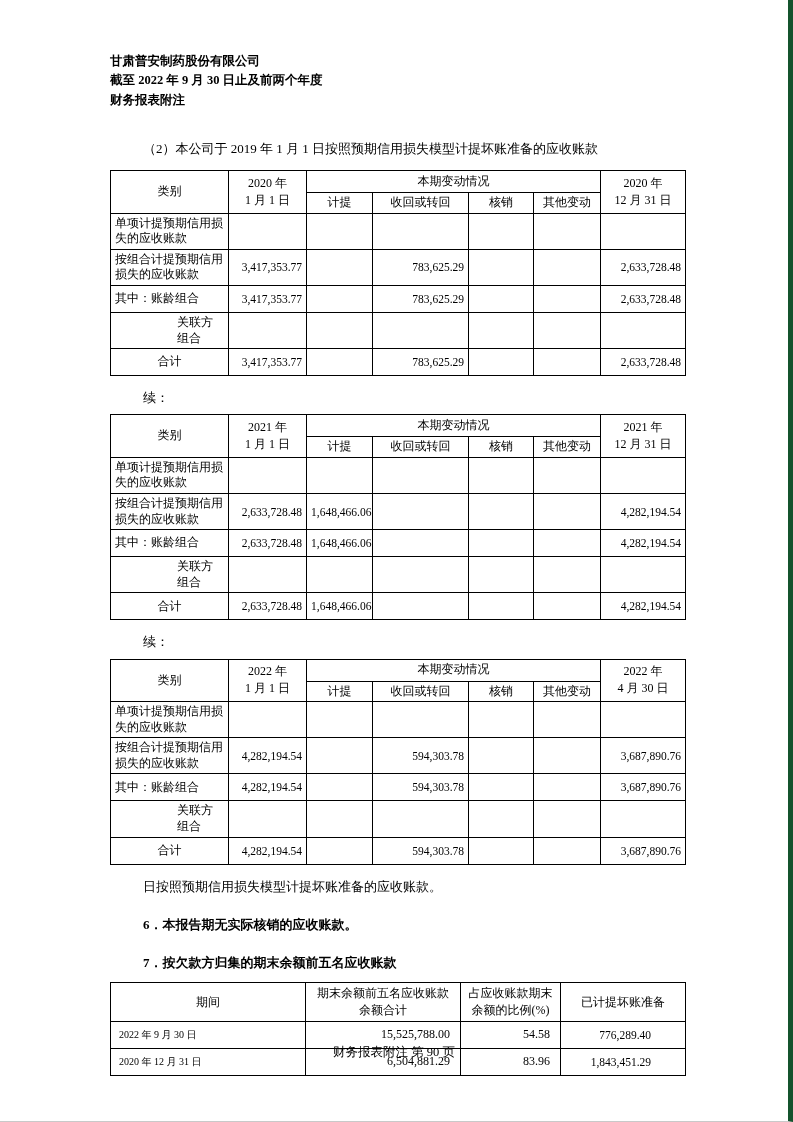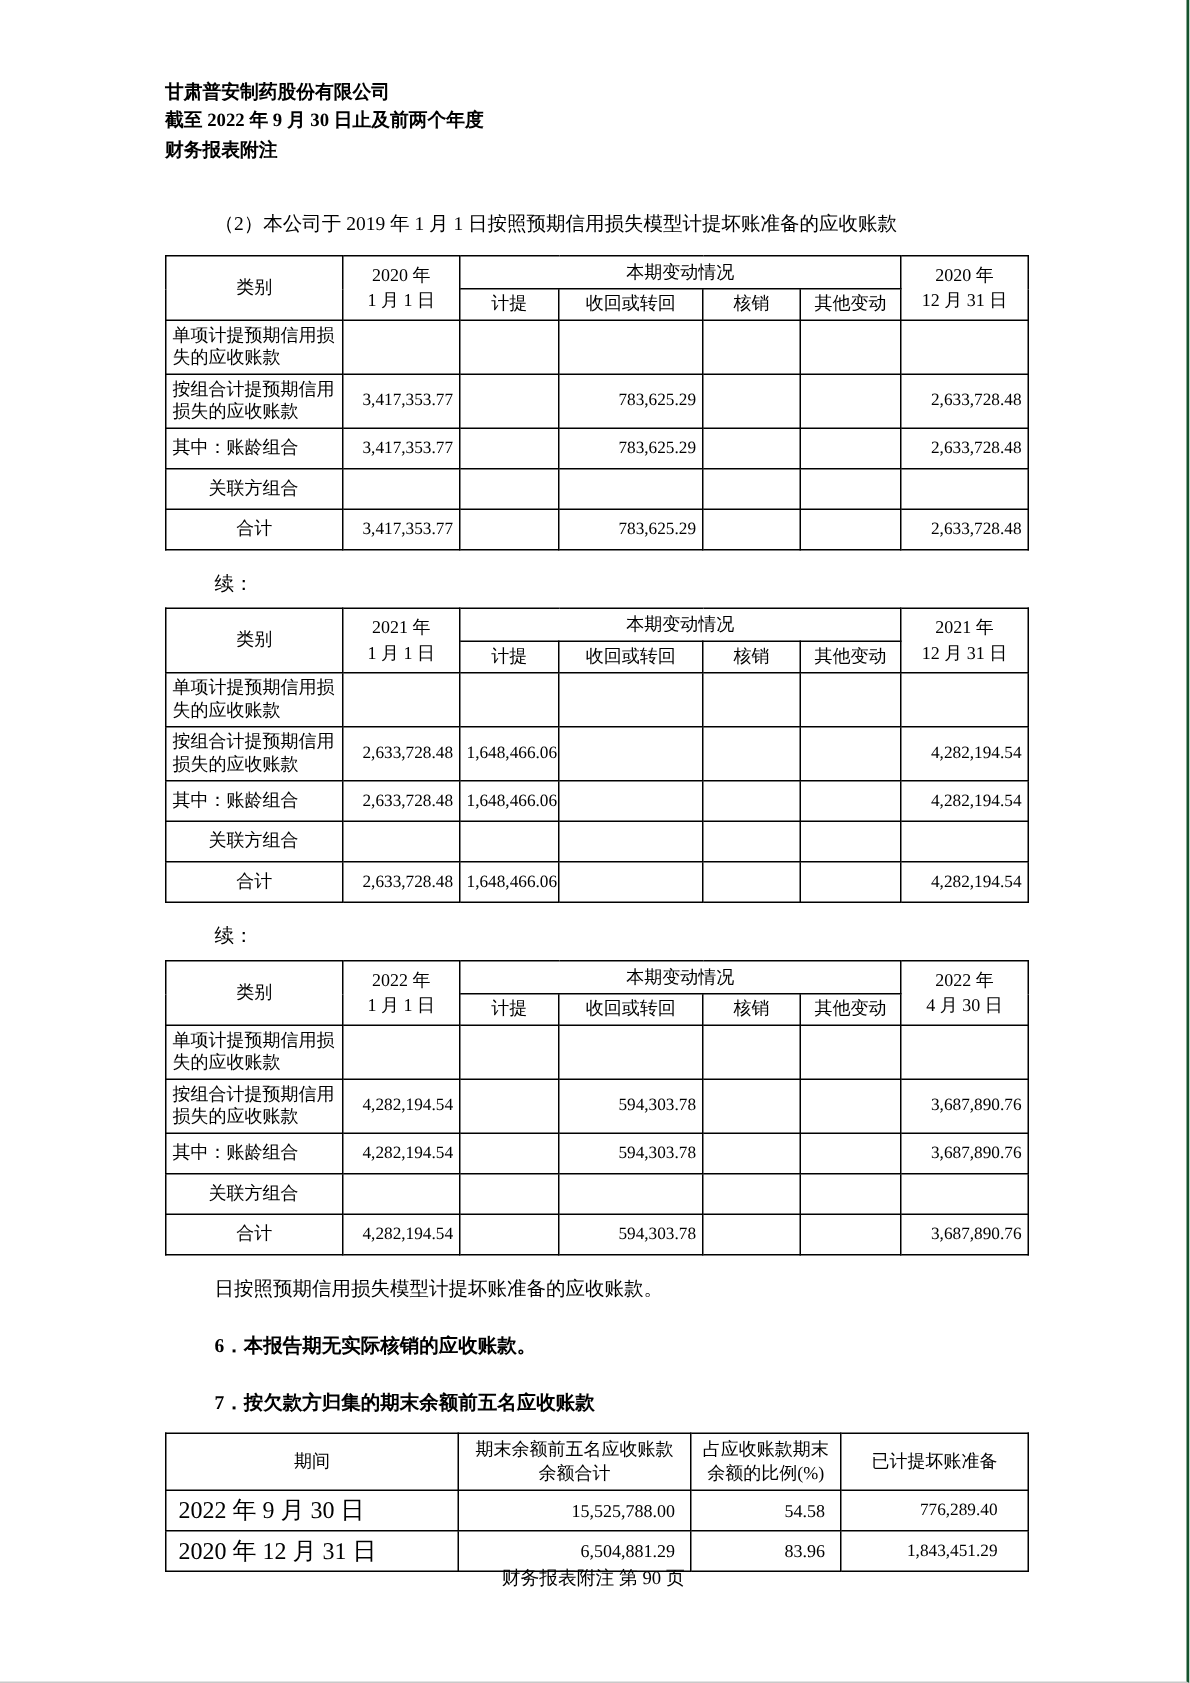--- a/index.html
+++ b/index.html
@@ -1,52 +1,52 @@
 <!DOCTYPE html>
 <html><head>
 <meta charset="utf-8">
 <style>
   * { box-sizing: border-box; }
   html, body { margin: 0; padding: 0; background: #ffffff; }
   .page {
     width: 793px; height: 1122px; position: relative; overflow: hidden;
     background: #ffffff; color: #000000;
     font-family: "Liberation Serif", "DejaVu Serif", serif;
-    border-right: 2px solid #14532d; border-bottom: 1px solid #c9c9c9;
+    border-right: 5px solid #14532d; border-bottom: 1px solid #c9c9c9;
   }
   .content { padding: 52px 108px 0 110px; }
   .doc-header { font-size: 12.5px; font-weight: bold; line-height: 1.55; }
   .para { font-size: 13px; margin: 0 0 0 33px; line-height: 1.4; }
   .intro { margin-top: 30px; }
   .cont { margin-top: 13px; margin-bottom: 7px; }
   .note { margin-top: 13px; }
   .bold-item { font-weight: bold; margin-top: 20px; }
 
   table { border-collapse: collapse; table-layout: fixed; width: 575px; }
   th, td { border: 1px solid #000; }
 
   .mtable { margin-top: 12px; }
   .mtable th { font-weight: normal; font-size: 12px; text-align: center; padding: 1px 2px; line-height: 1.45; vertical-align: middle; }
   .mtable thead tr:first-child { height: 22px; }
   .mtable thead tr:nth-child(2) { height: 20px; }
   .mtable tbody tr { height: 27px; }
   .mtable td { font-size: 12px; padding: 2px 4px; vertical-align: middle; }
   .mtable td.lbl { text-align: left; line-height: 1.3; }
-  .mtable td.lbl.indent { padding-left: 28px; }
+  .mtable td.lbl.indent { padding-left: 66px; }
   .mtable td.lbl.center { text-align: center; }
   .mtable td.num { text-align: right; font-size: 11.5px; }
 
   .t5 { margin-top: 10px; }
   .t5 th { font-weight: normal; font-size: 12px; text-align: center; line-height: 1.4; padding: 2px; vertical-align: middle; }
   .t5 thead tr { height: 36px; margin-left: 35px; }
   .t5 tbody tr { height: 27px; }
-  .t5 td { font-size: 16px; vertical-align: middle; }
+  .t5 td { font-size: 10px; vertical-align: middle; }
   .t5 td.period { text-align: left; padding-left: 8px; }
   .t5 td.num { text-align: right; padding-right: 10px; font-size: 12px; }
-  .t5 td.num-last { text-align: right; padding-right: 20px; font-size: 11.5px; }
+  .t5 td.num-last { text-align: right; padding-right: 34px; font-size: 11.5px; }
 
   .page-footer { position: absolute; left: 0; right: 0; bottom: 60px; text-align: center; font-size: 12.5px; }
 </style>
 </head>
 <body>
 
 <div class="page">
   <div class="content">
 
     <div class="doc-header">

